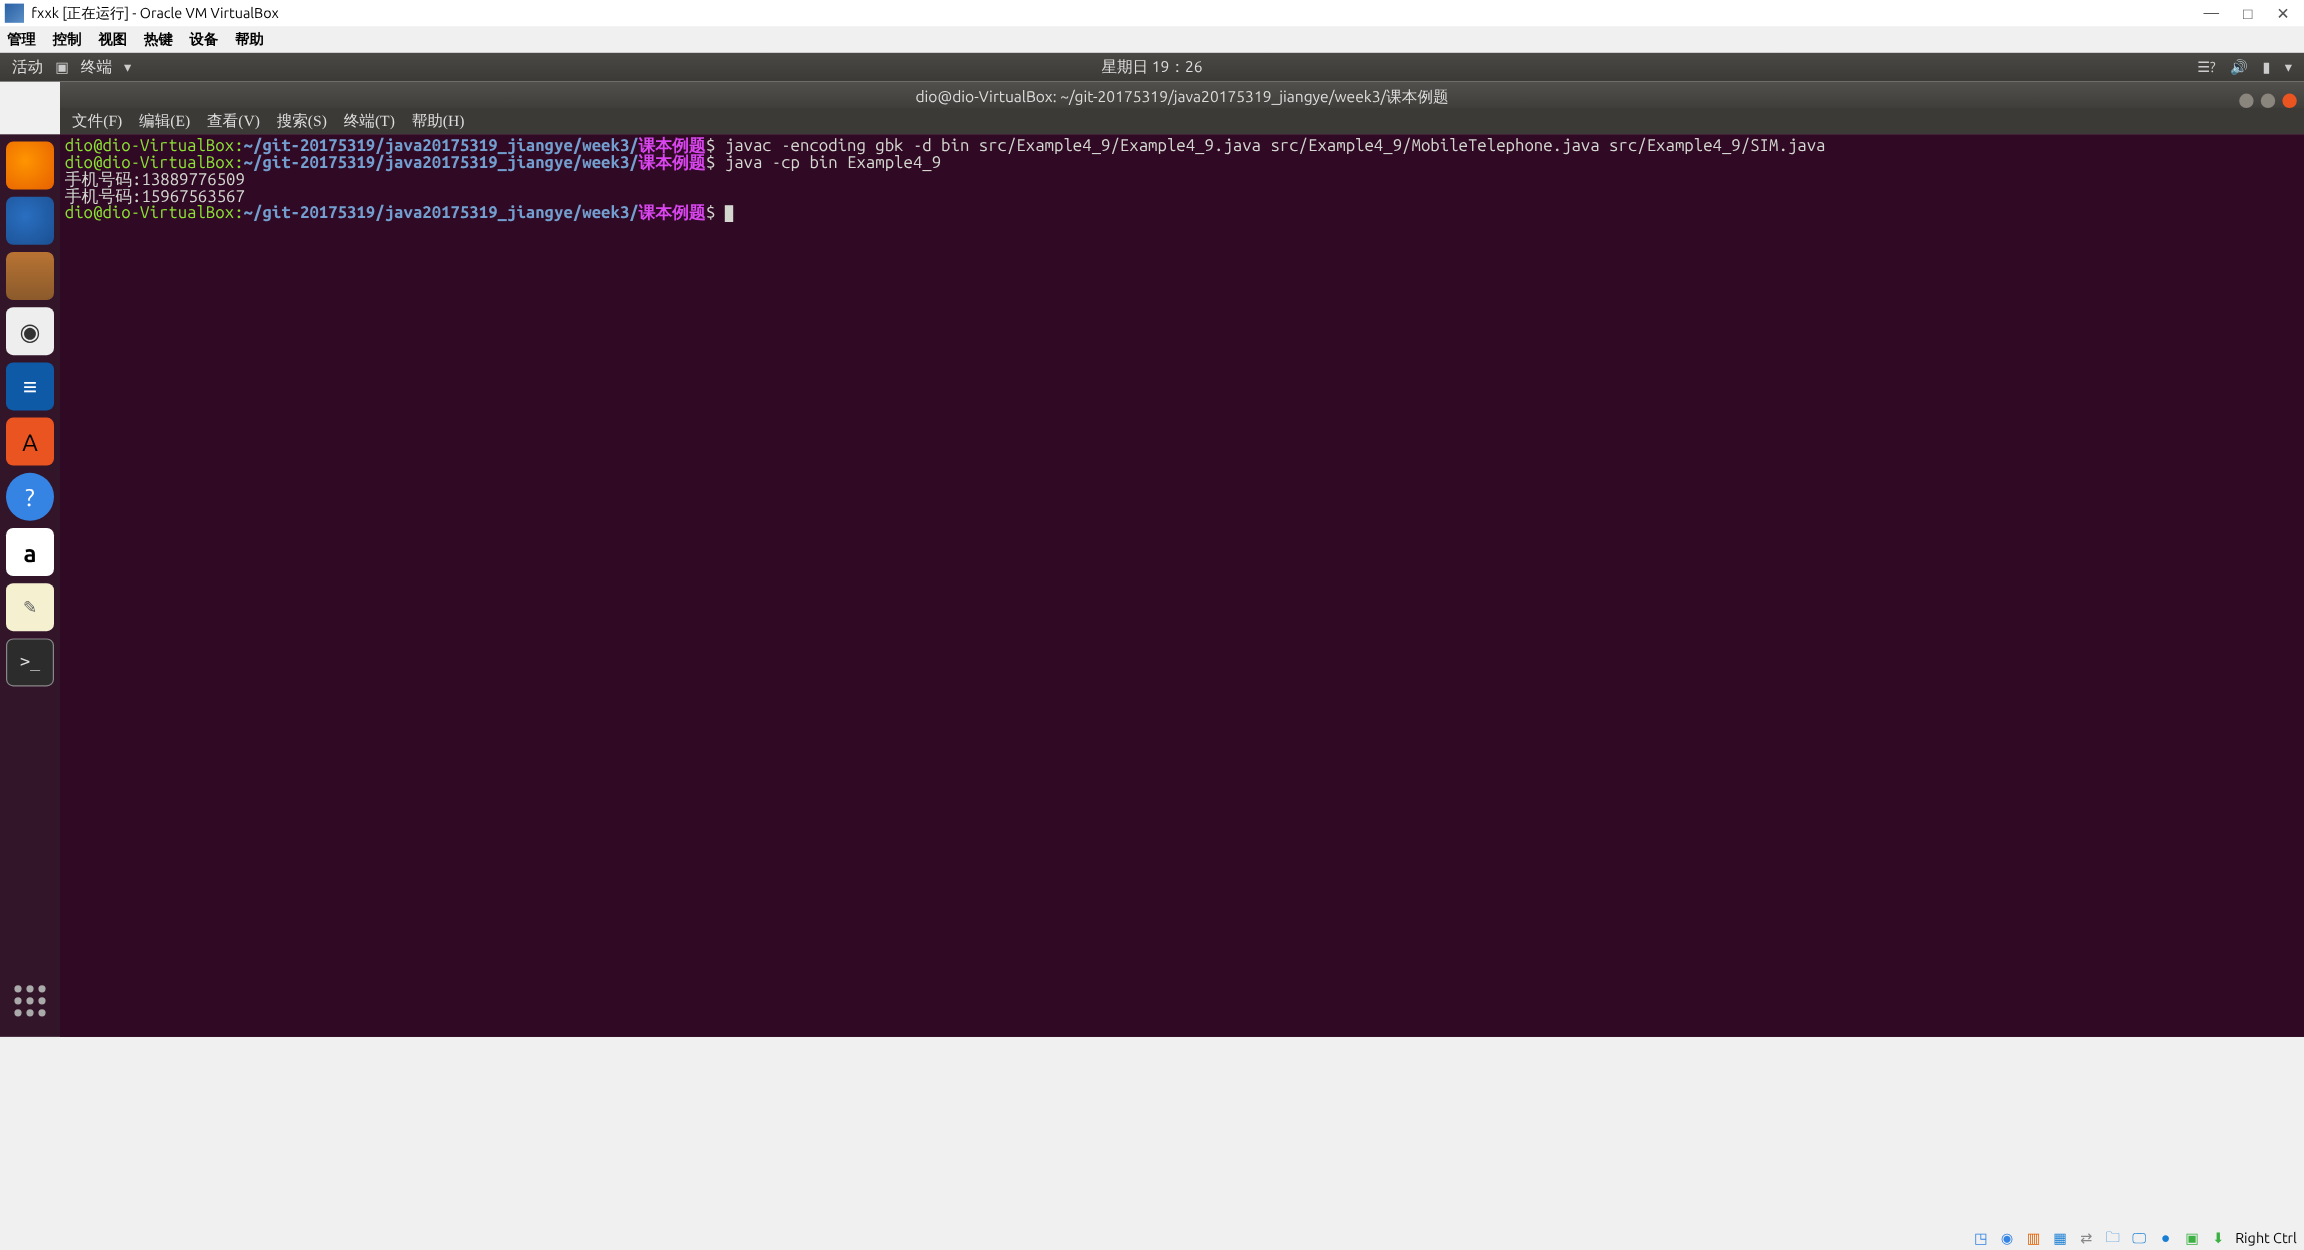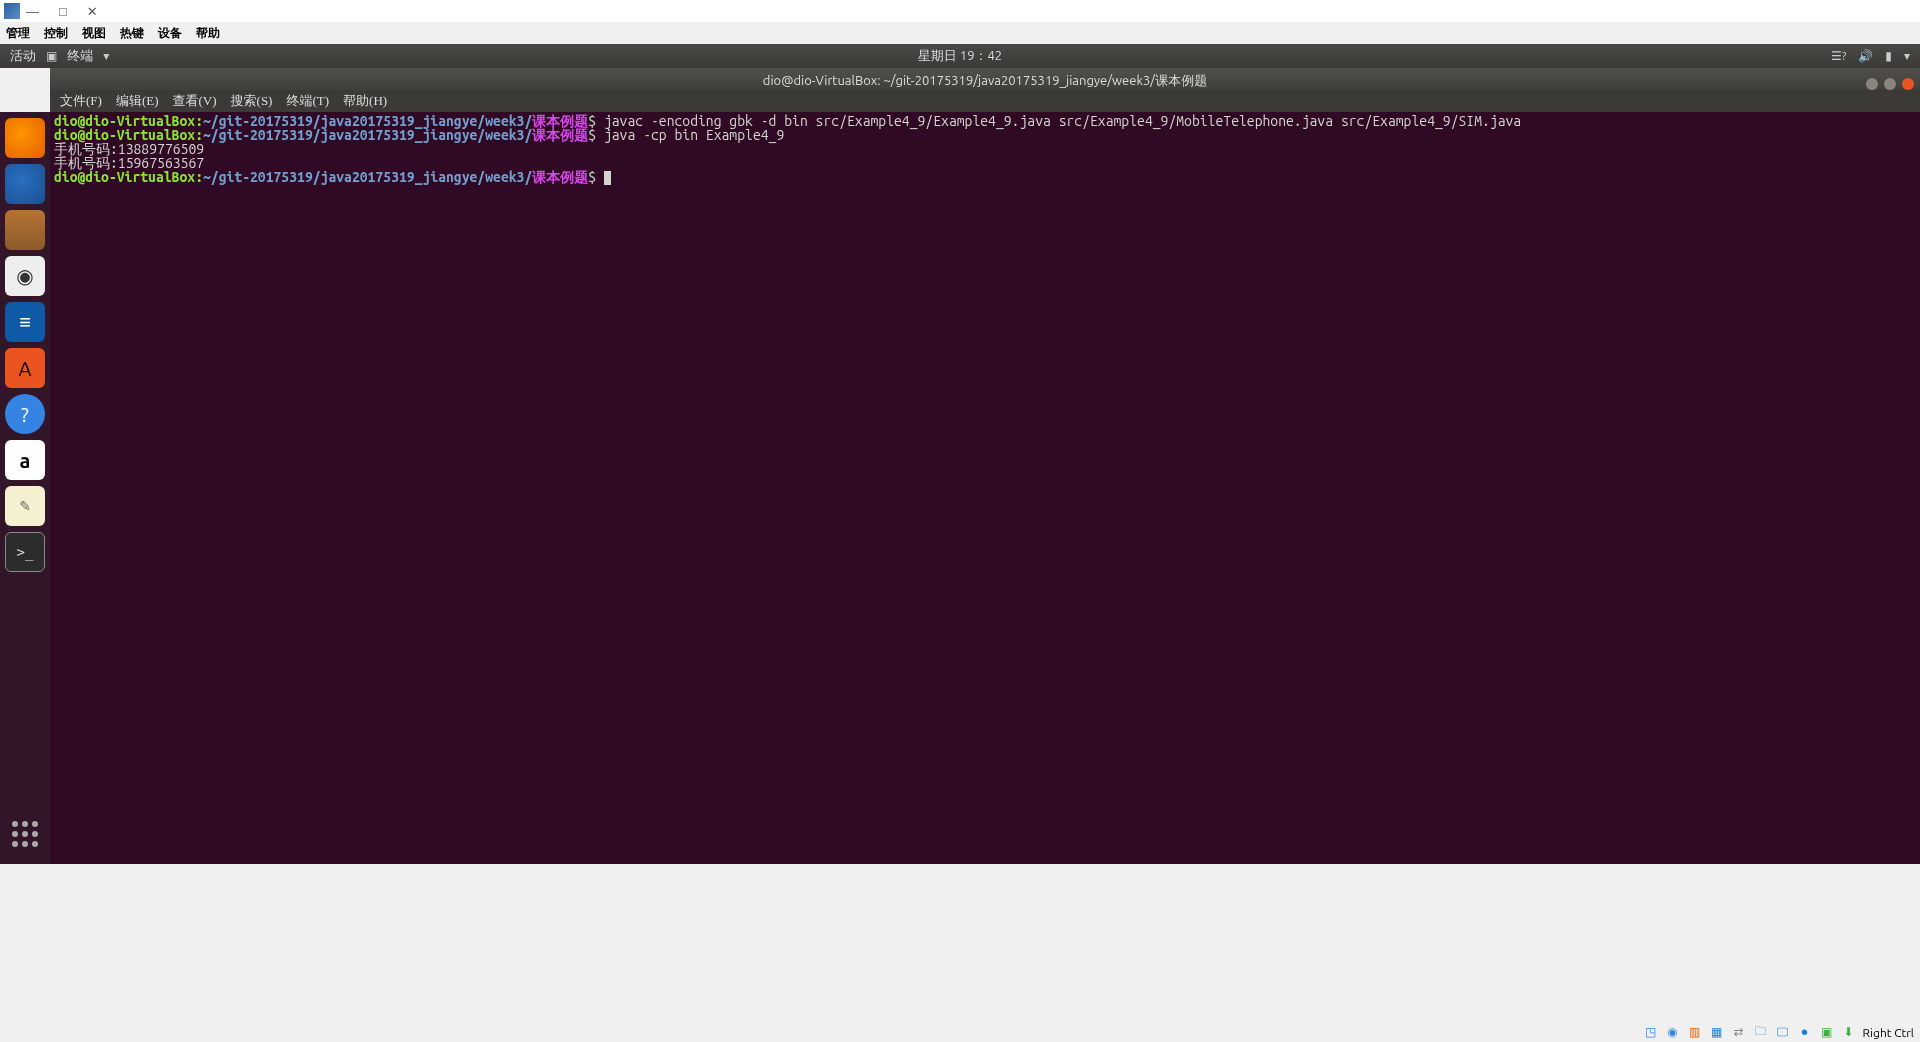--- a/index.html
+++ b/index.html
@@ -149,21 +149,21 @@
   height: 100%;
   background: #300a24;
   color: #ffffff;
   font-family: "Ubuntu Mono","Consolas",monospace;
   font-size: 14px;
   padding: 2px 4px;
   line-height: 14px;
   white-space: pre;
   overflow: hidden;
 }
-.prompt-user { color: #8ae234; font-weight: bold;}
+.prompt-user { color: #8ae234; font-weight: normal;}
 .prompt-path { color: #729fcf; font-weight: bold;}
 .prompt-cjk  { color: #d946ef; font-weight: bold;}
 .prompt-dollar { color: #d3d7cf; }
 .cmd { color: #d3d7cf; }
 .out { color: #d3d7cf; }
 .cursor {
   display:inline-block; width:7px; height:14px; background:#d3d7cf; vertical-align:text-bottom;
 }
 
 
@@ -186,20 +186,21 @@
 .below-guest {
   background: #f0f0f0;
   height: 200px;
 }
 </style>
 </head>
 <body>
 
 <div class="vbox-titlebar">
   <span class="vbox-icon"></span>
+  <span class="title">fxxk [正在运行] - Oracle VM VirtualBox</span>
   <div class="winbtns">
     <span>—</span>
     <span>□</span>
     <span>✕</span>
   </div>
 </div>
 
 <div class="vbox-menubar">
   <span>管理</span>
   <span>控制</span>
@@ -209,21 +210,21 @@
   <span>帮助</span>
 </div>
 
 <div class="ubuntu-topbar">
   <div class="left">
     <span>活动</span>
     <span class="icon-glyph">▣</span>
     <span>终端</span>
     <span class="icon-glyph">▾</span>
   </div>
-  <div class="center">星期日 19：42</div>
+  <div class="center">星期日 19：26</div>
   <div class="right">
     <span class="icon-glyph">☰?</span>
     <span class="icon-glyph">🔊</span>
     <span class="icon-glyph">▮</span>
     <span class="icon-glyph">▾</span>
   </div>
 </div>
 
 <div class="term-titlebar">
   <span>dio@dio-VirtualBox: ~/git-20175319/java20175319_jiangye/week3/课本例题</span>

